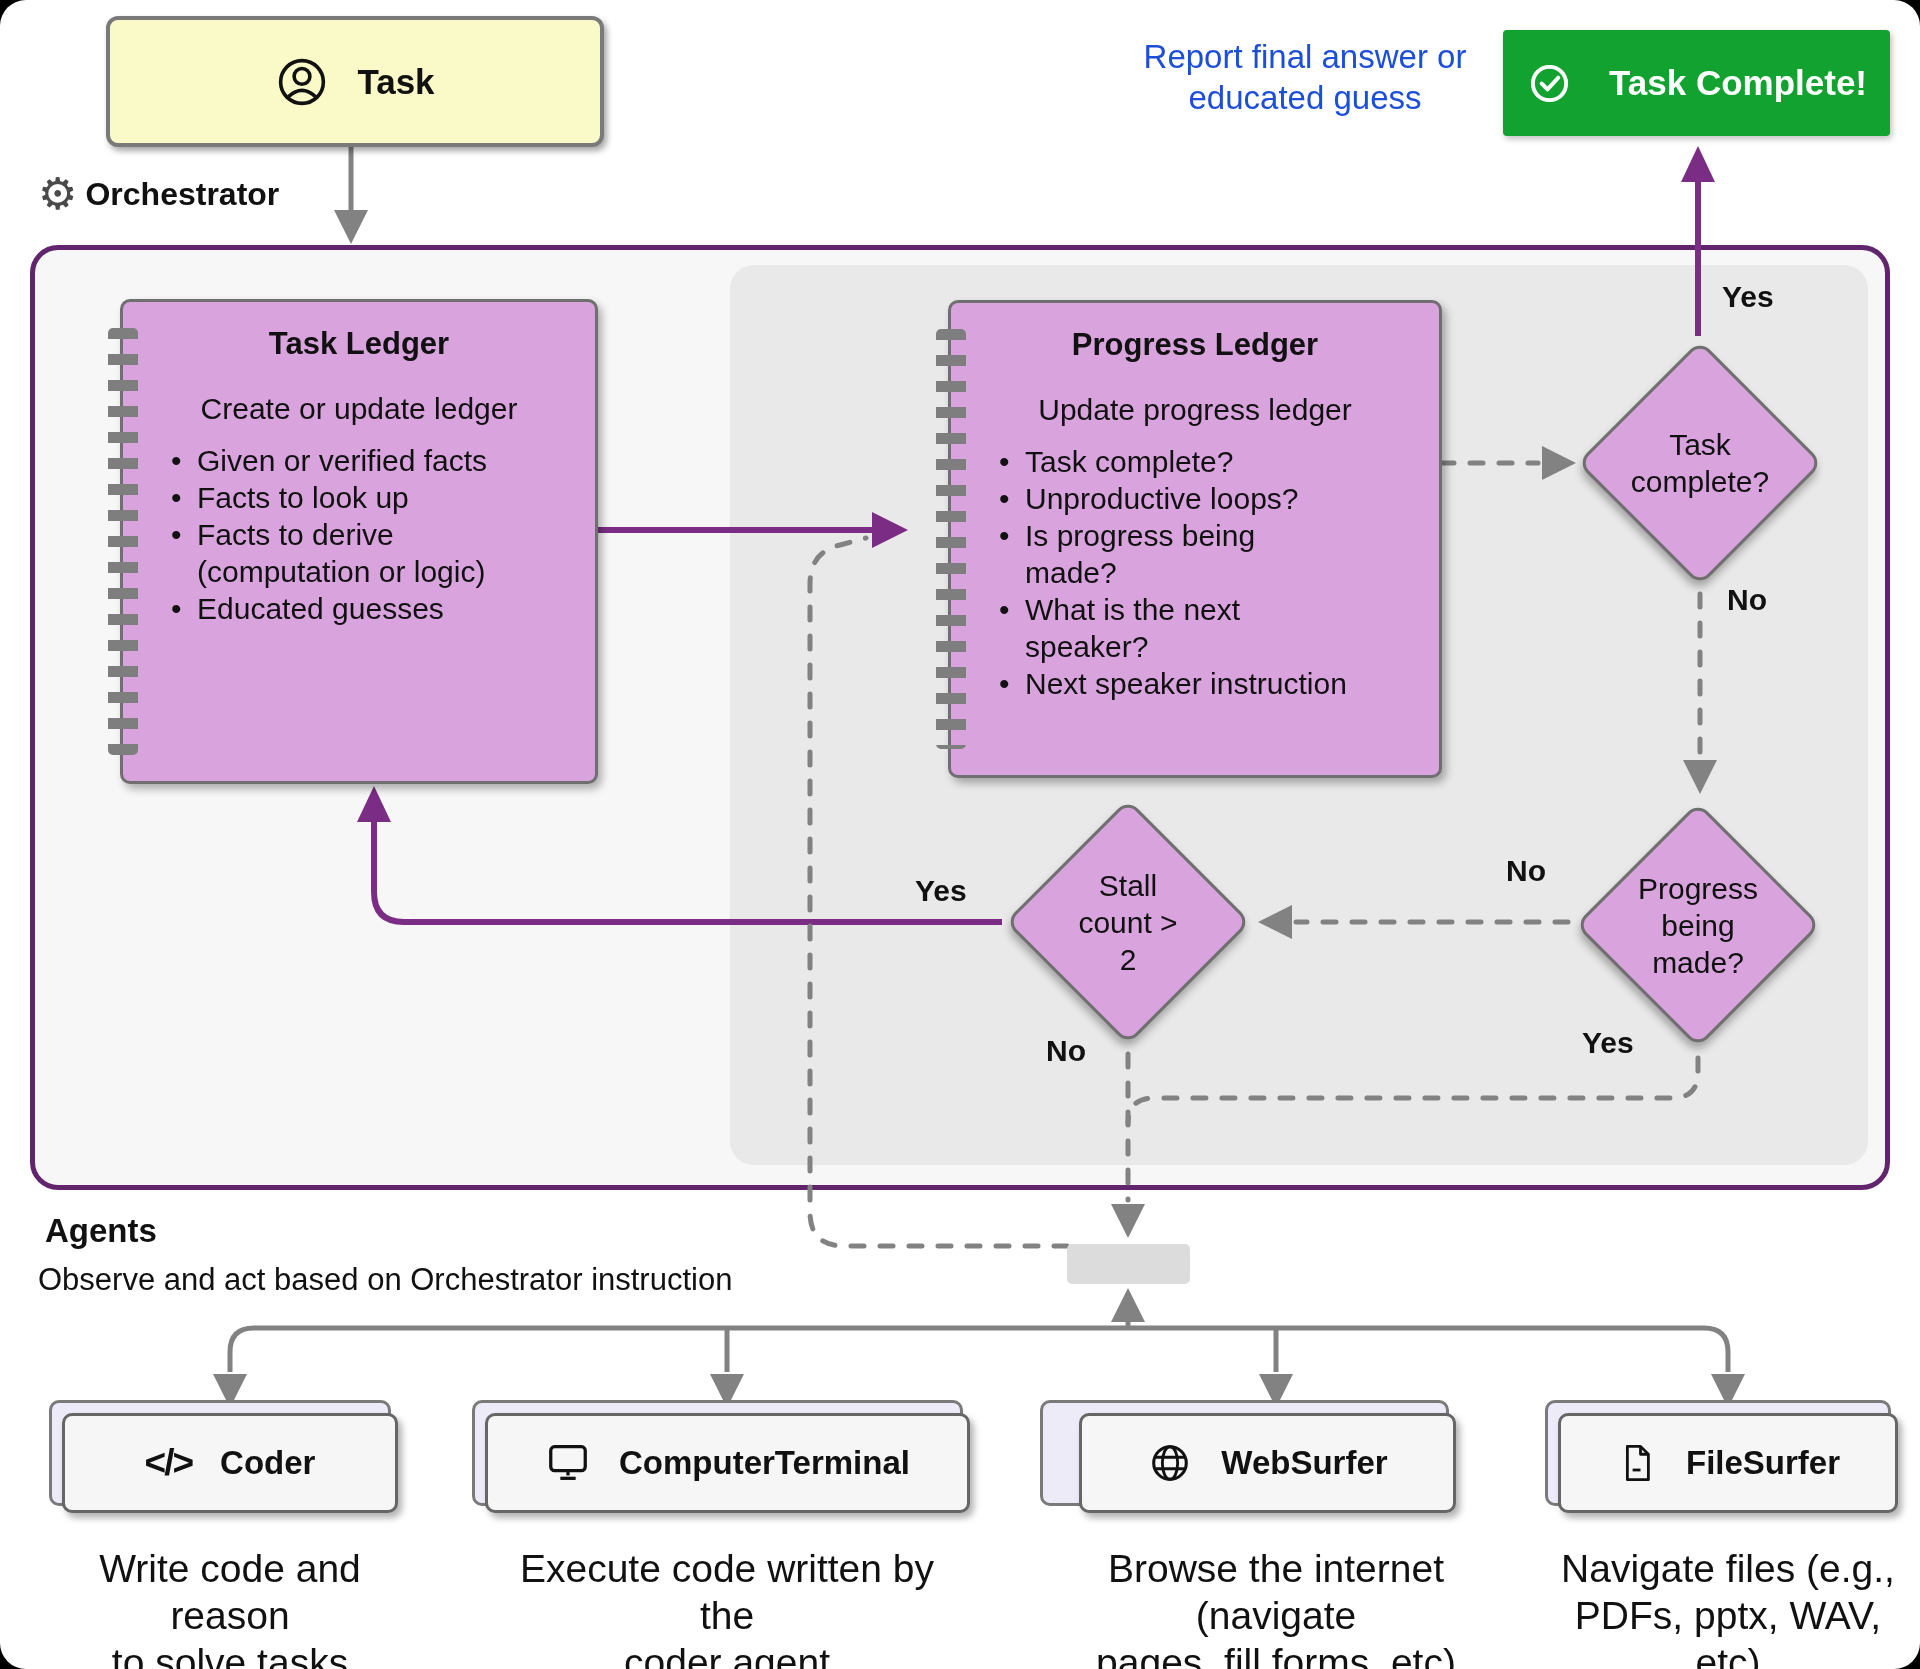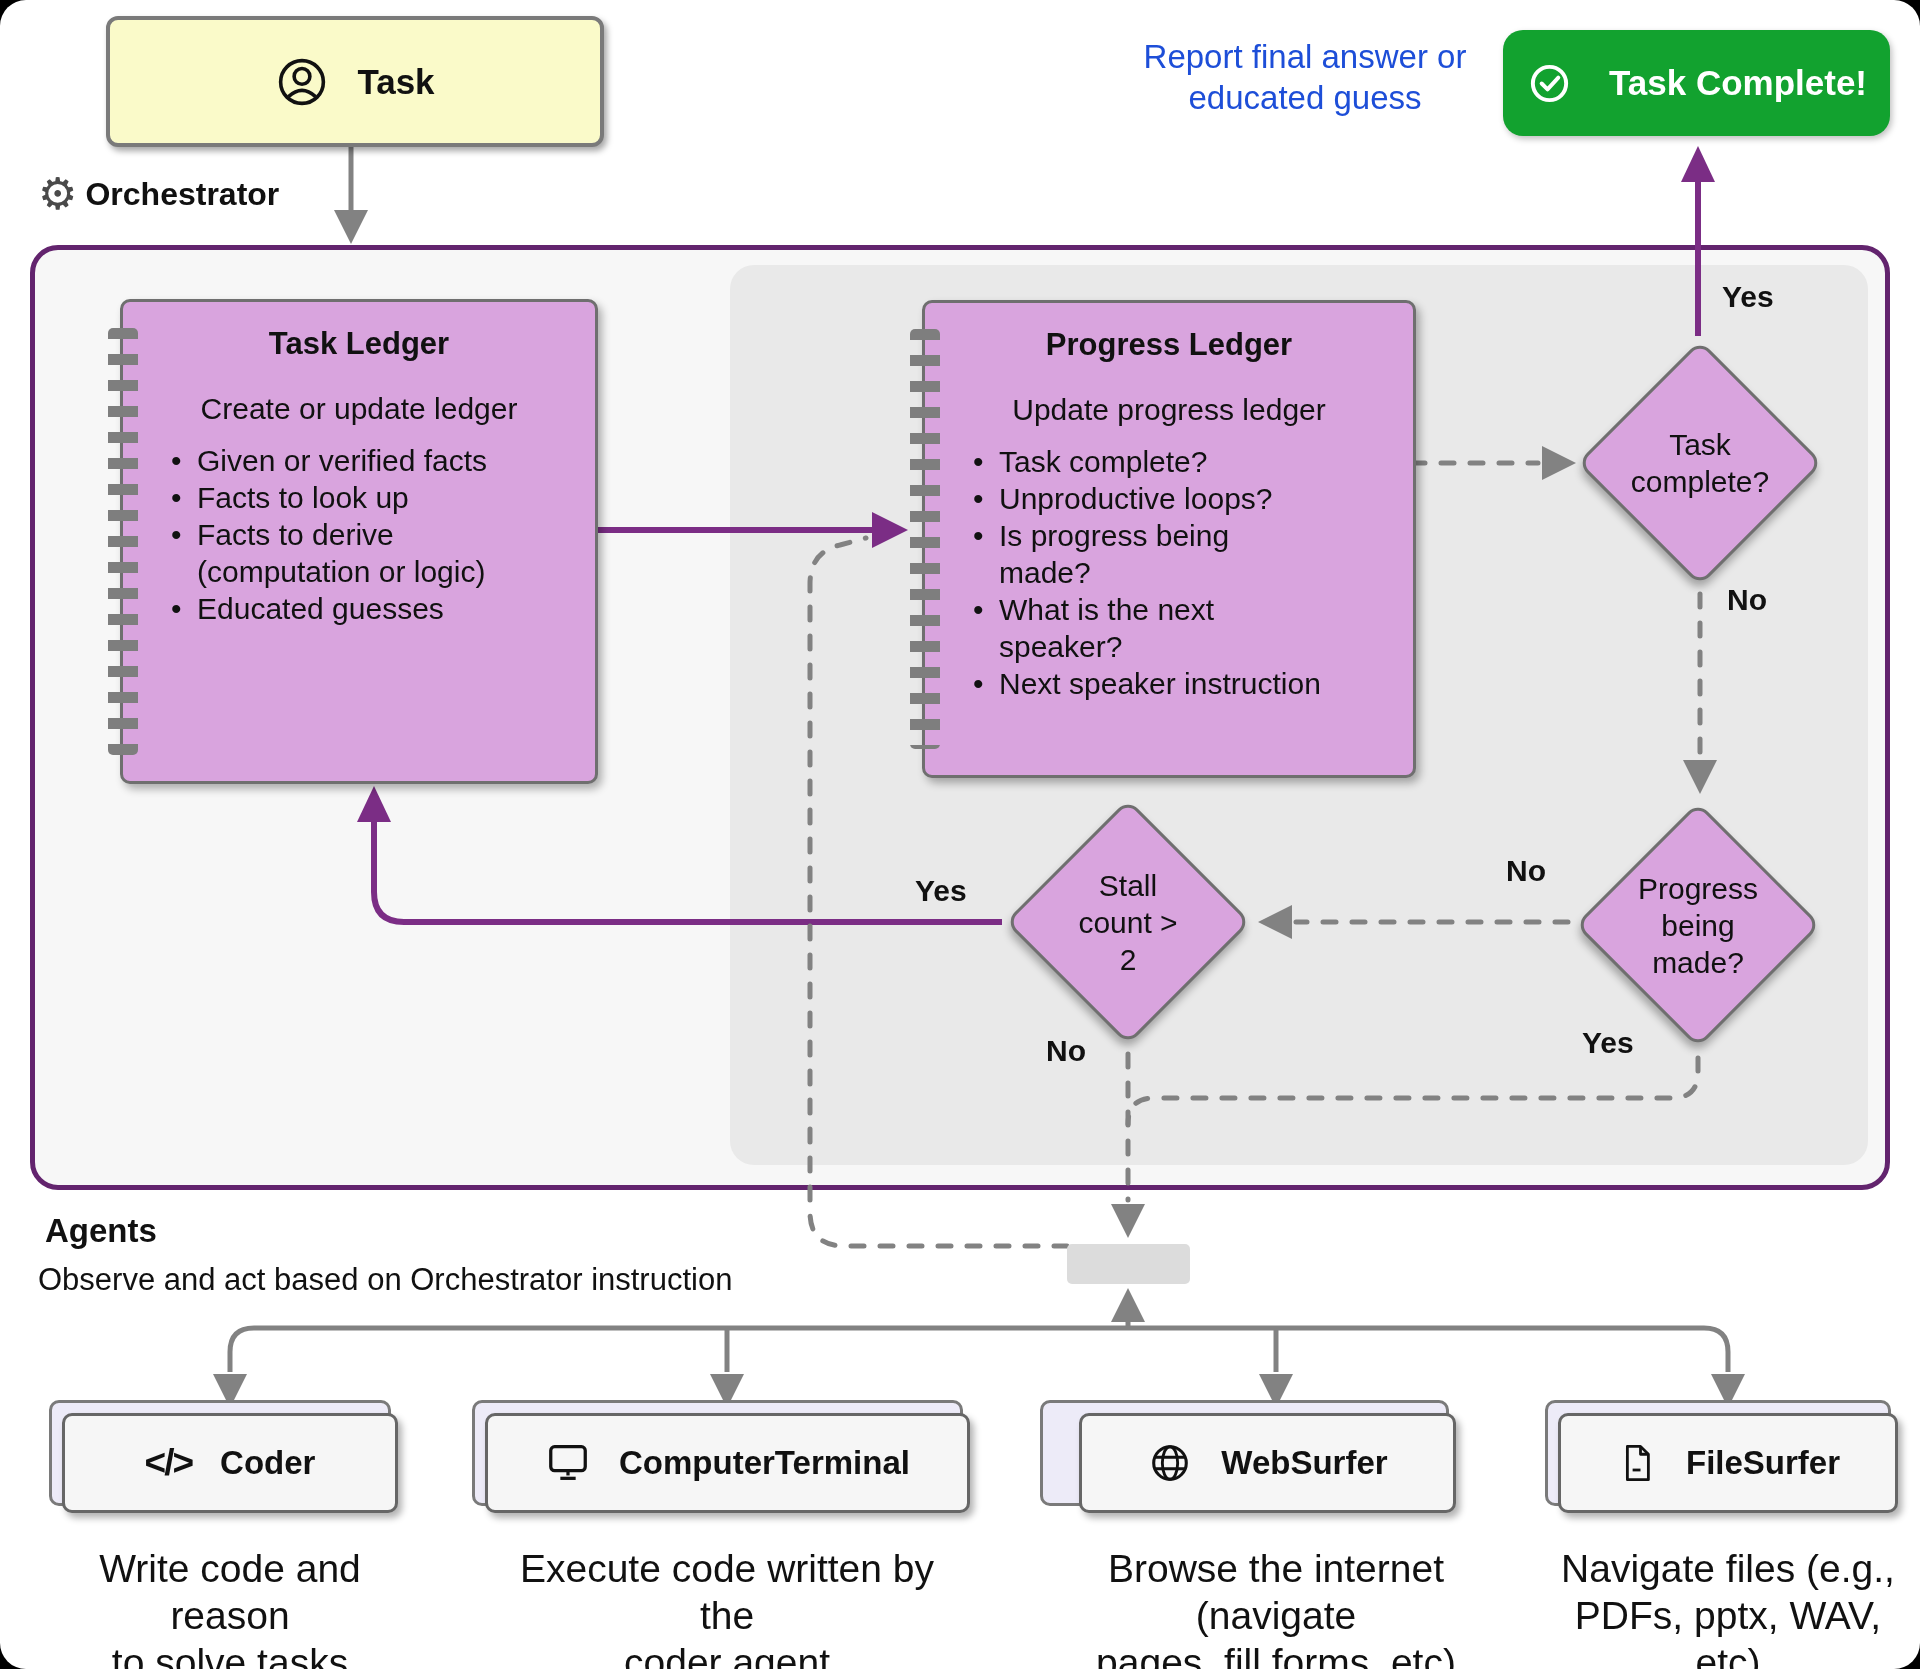--- a/index.html
+++ b/index.html
@@ -7,21 +7,21 @@
         font-family:"Liberation Sans",sans-serif;color:#111;}
   .abs{position:absolute;}
 
   
   .task-box{left:106px;top:16px;width:490px;height:123px;background:var(--task-yellow);
             border:4px solid #7a7a7a;border-radius:12px;box-shadow:3px 4px 6px rgba(0,0,0,.35);
             display:flex;align-items:center;justify-content:center;gap:28px;}
   .task-box .lbl{font-size:35px;font-weight:bold;}
   .report-note{left:1095px;top:36px;width:420px;text-align:center;font-size:33px;line-height:41px;
                color:#1d4ed8;white-space:pre-line;}
-  .green-btn{left:1503px;top:30px;width:387px;height:106px;background:var(--green);border-radius:20px;
+  .green-btn{left:1503px;top:30px;width:387px;height:106px;background:var(--green);border-radius:4px;
              display:flex;align-items:center;justify-content:center;gap:36px;box-shadow:2px 3px 6px rgba(0,0,0,.25);}
   .green-btn .lbl{color:#fff;font-size:35px;font-weight:bold;}
   .orch-label{left:38px;top:172px;display:flex;align-items:center;gap:8px;}
   .orch-label .gear{font-family:"DejaVu Sans",sans-serif;font-size:44px;color:#4a4a4a;line-height:44px;}
   .orch-label .lbl{font-size:32px;font-weight:bold;}
 
   
   .container{left:30px;top:245px;width:1860px;height:945px;background:var(--panel-outer);
              border:5px solid var(--container-border);border-radius:28px;box-sizing:border-box;}
   .inner-panel{left:730px;top:265px;width:1138px;height:900px;background:var(--panel-inner);border-radius:24px;}
@@ -155,21 +155,21 @@
     <div class="ledger-sub">Create or update ledger</div>
     <ul>
       <li>Given or verified facts</li>
       <li>Facts to look up</li>
       <li>Facts to derive
 (computation or logic)</li>
       <li>Educated guesses</li>
     </ul>
   </div>
 
-  <div class="abs ledger" style="left:922px;top:300px;width:488px;height:472px;">
+  <div class="abs ledger" style="left:948px;top:300px;width:488px;height:472px;">
     <div class="rings"></div>
     <div class="ledger-title">Progress Ledger</div>
     <div class="ledger-sub">Update progress ledger</div>
     <ul>
       <li>Task complete?</li>
       <li>Unproductive loops?</li>
       <li>Is progress being
 made?</li>
       <li>What is the next
 speaker?</li>

